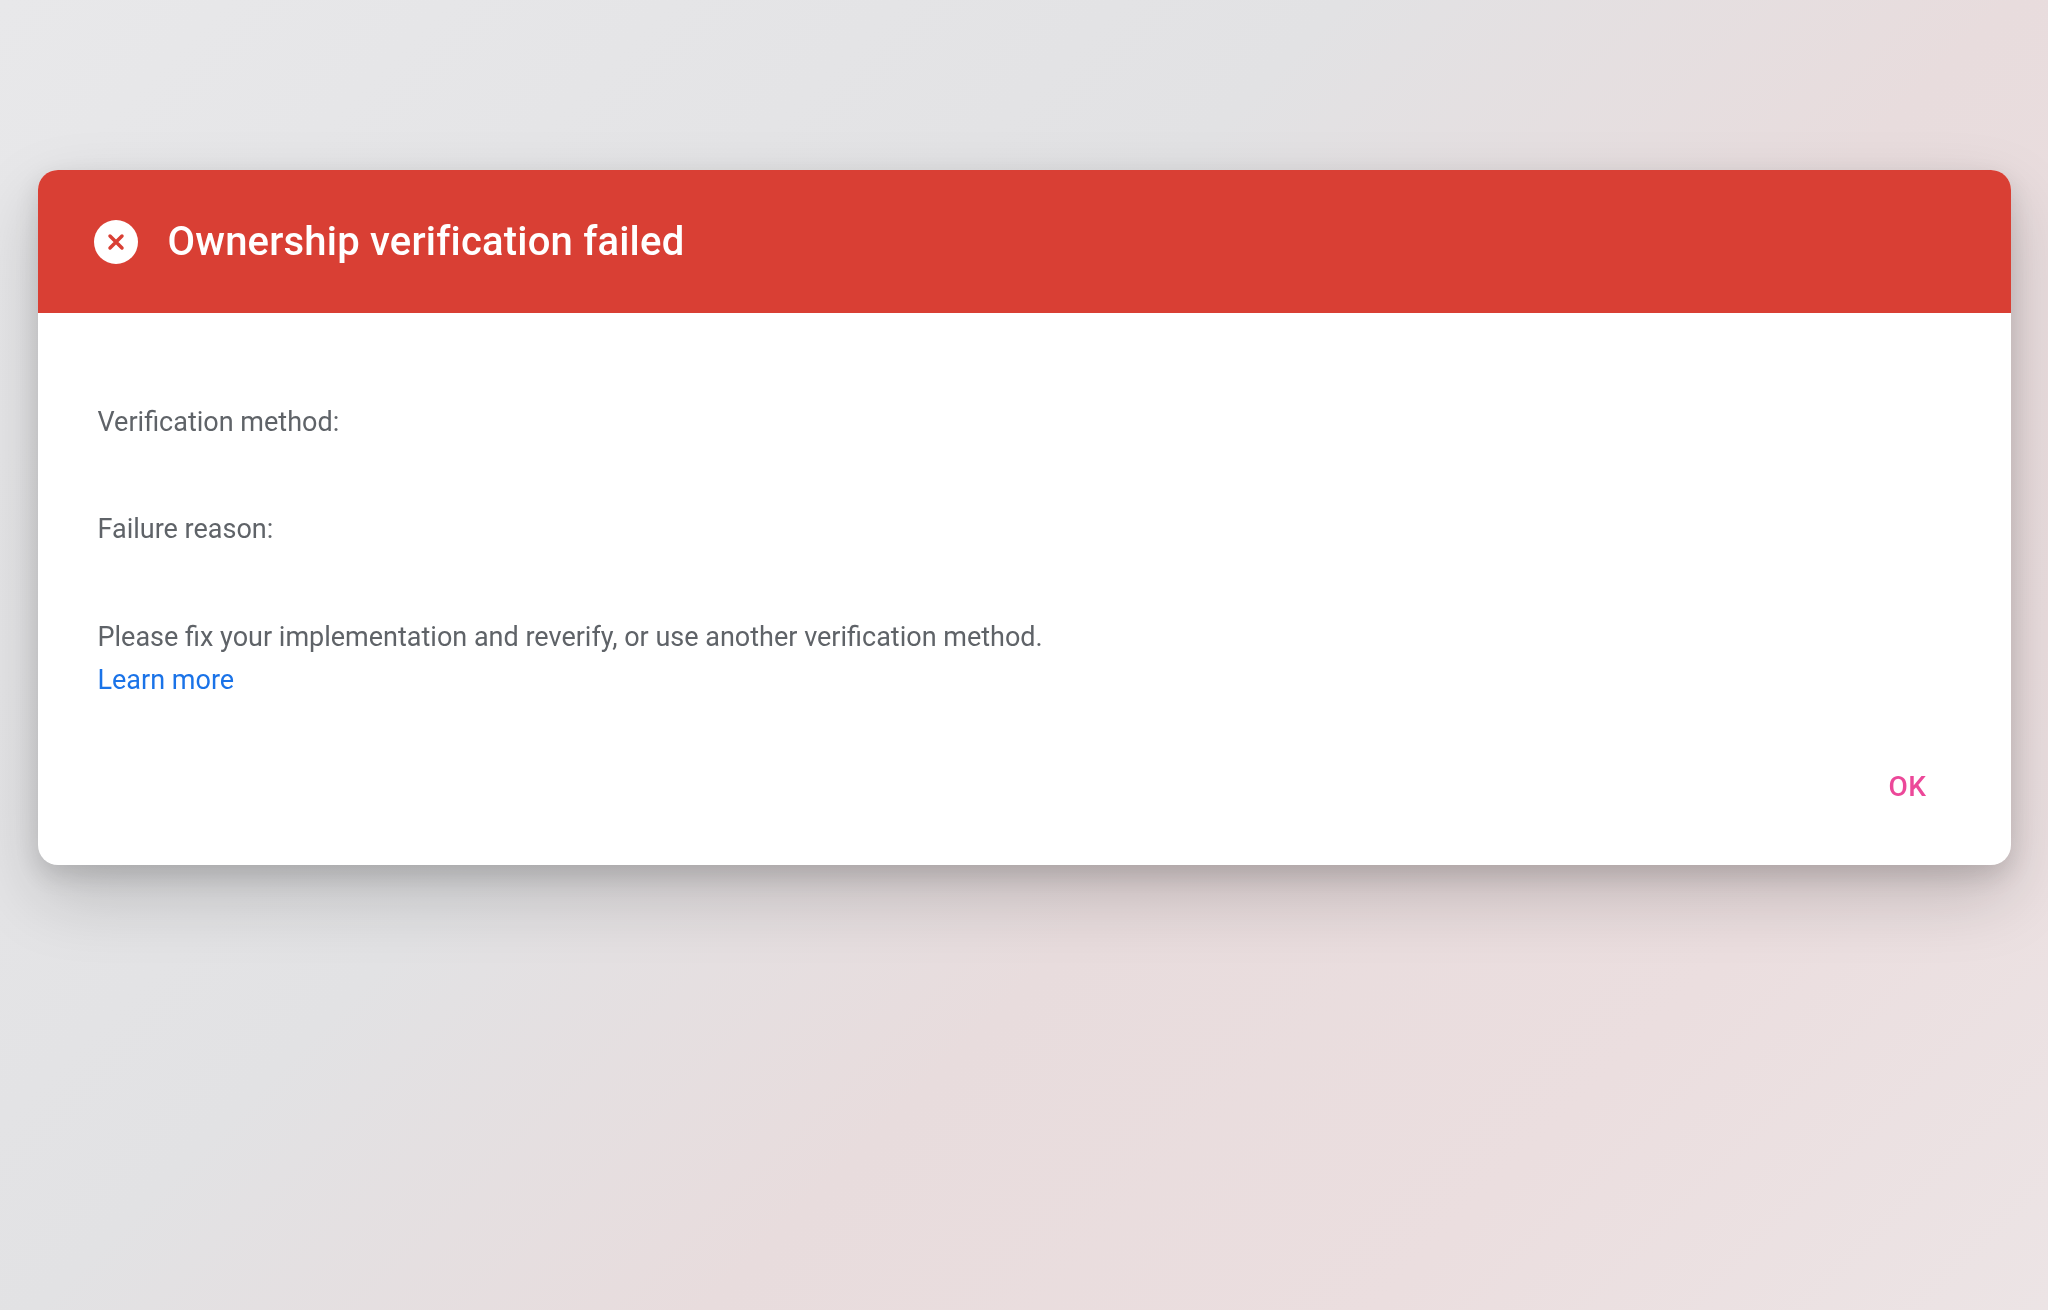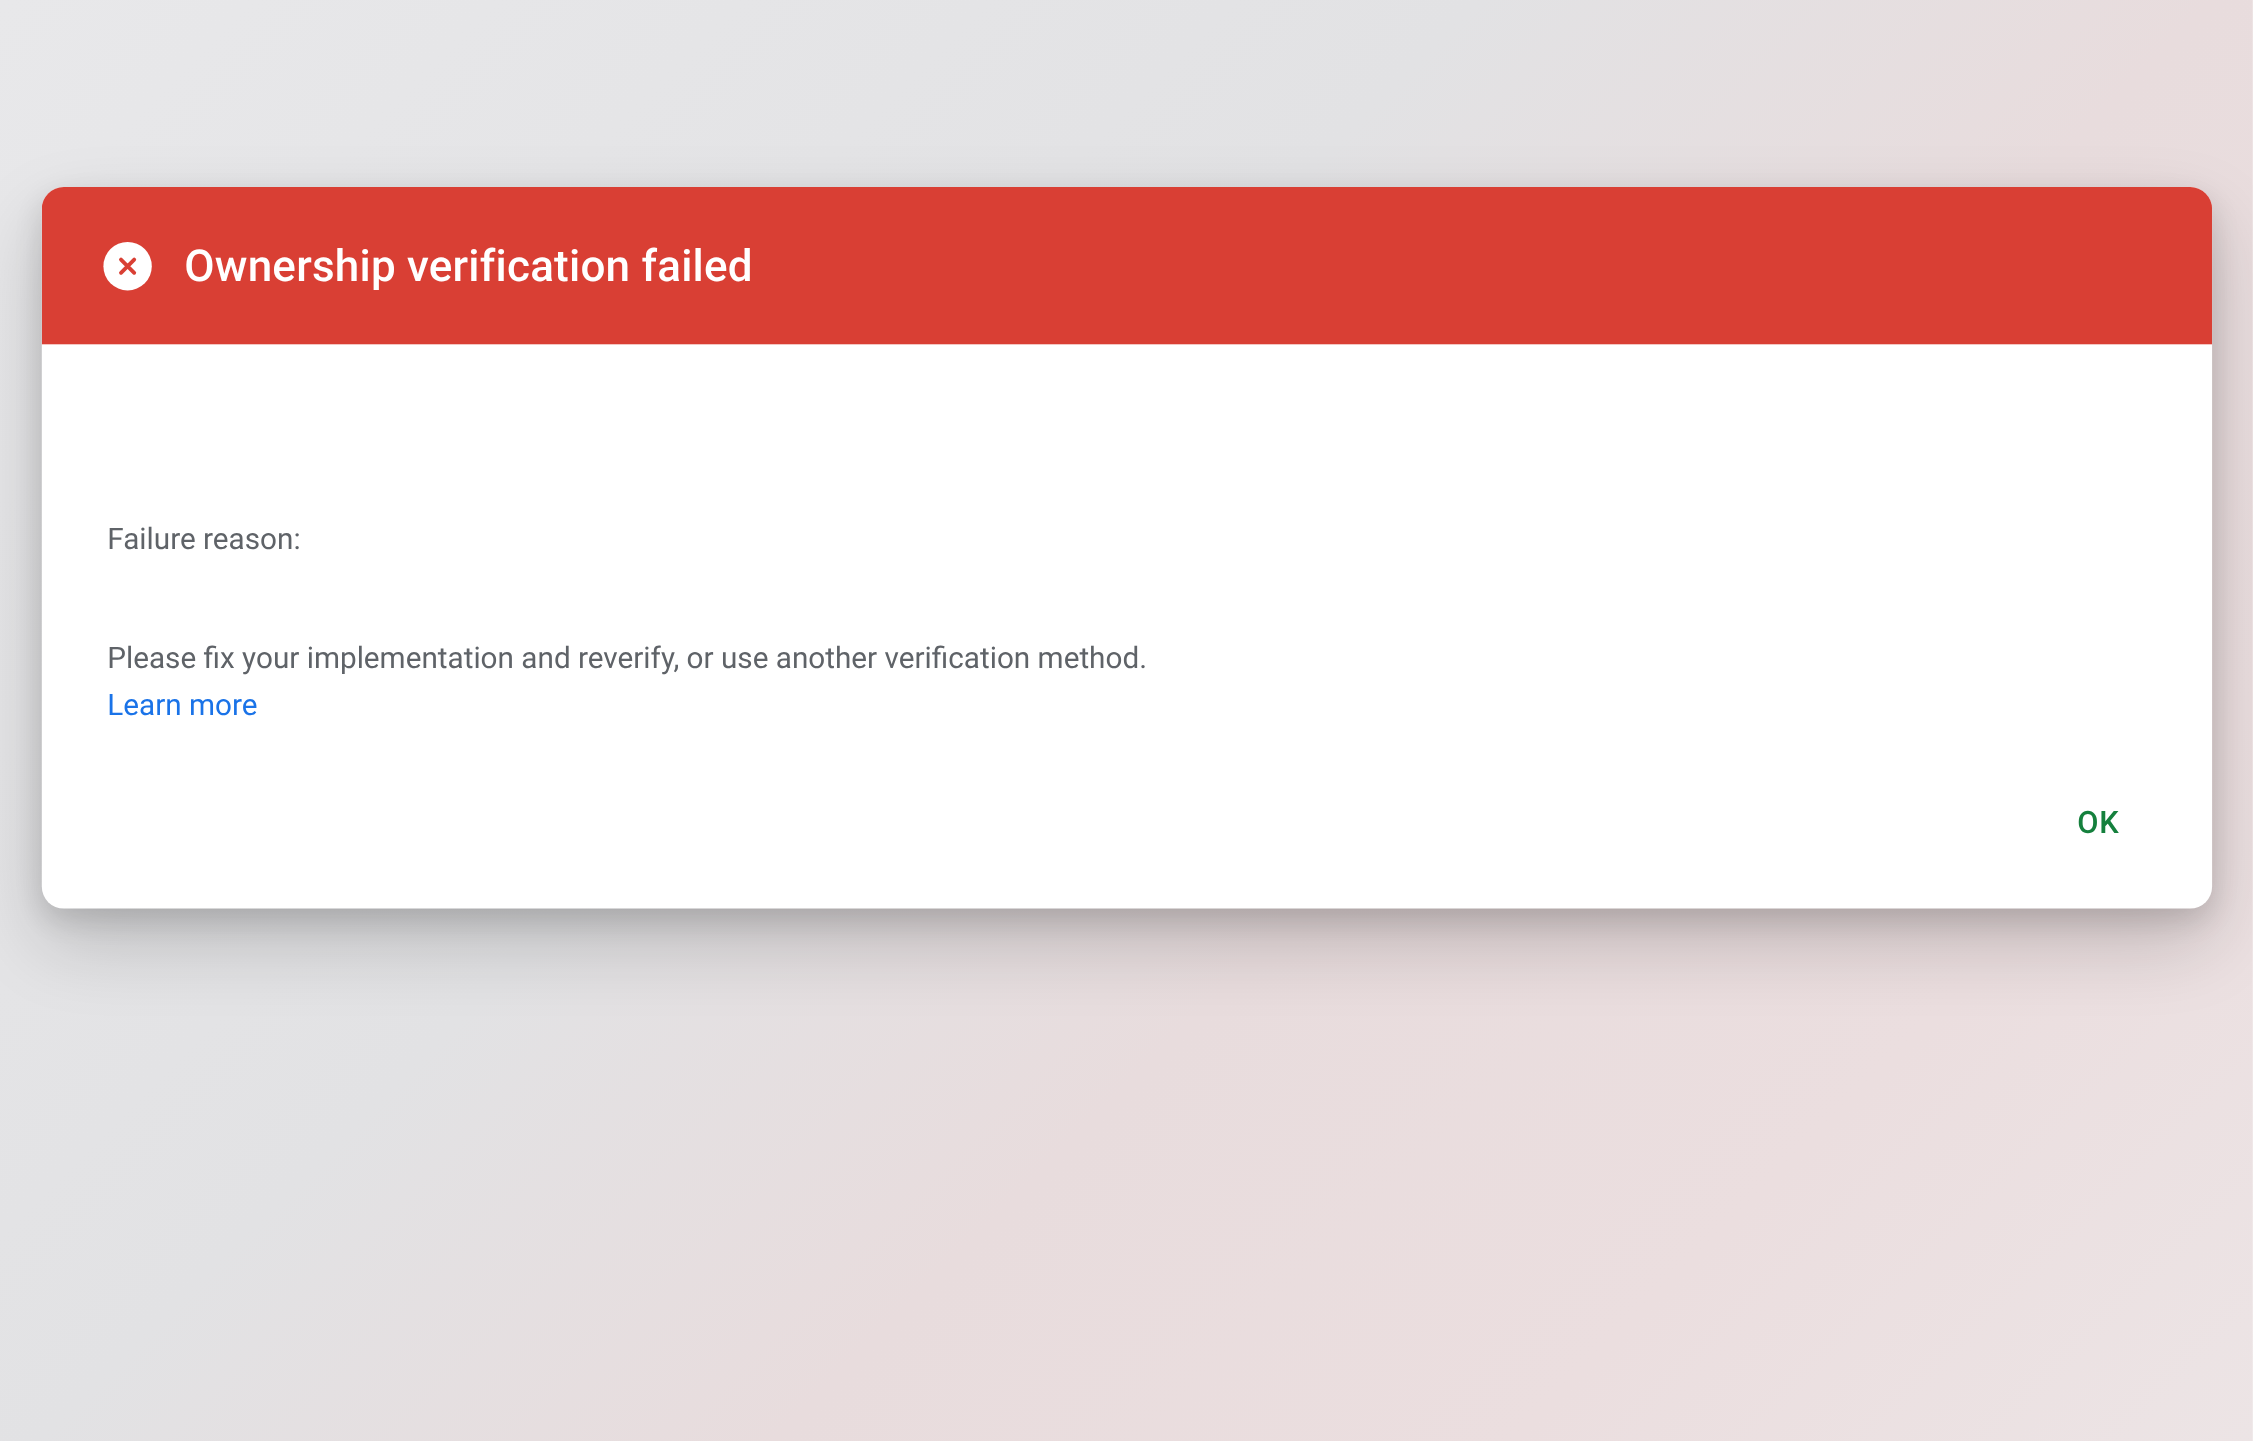--- a/index.html
+++ b/index.html
@@ -99,21 +99,21 @@
     
     .dialog-footer {
       padding: 20px 60px 48px 60px;
       display: flex;
       justify-content: flex-end;
     }
     
     .ok-button {
       background: transparent;
       border: none;
-      color: #15803d;
+      color: #ec4899;
       font-size: 28px;
       font-weight: 500;
       padding: 14px 24px;
       cursor: pointer;
       font-family: inherit;
       letter-spacing: 0.5px;
       border-radius: 4px;
     }
   </style>
 </head>
@@ -124,20 +124,21 @@
     <div class="error-icon">
       <svg viewBox="0 0 24 24" fill="none">
         <path d="M18 6L6 18M6 6l12 12" stroke="#d93f34" stroke-width="3.5" stroke-linecap="round"></path>
       </svg>
     </div>
     <h1 class="dialog-title">Ownership verification failed</h1>
   </div>
 
   <div class="dialog-body">
     <div class="section">
+      <div class="section-label">Verification method:</div>
     </div>
 
     <div class="section">
       <div class="section-label">Failure reason:</div>
     </div>
 
     <div>
       <div class="help-text">Please fix your implementation and reverify, or use another verification method.</div>
       <a class="learn-more-link">Learn more</a>
     </div>

